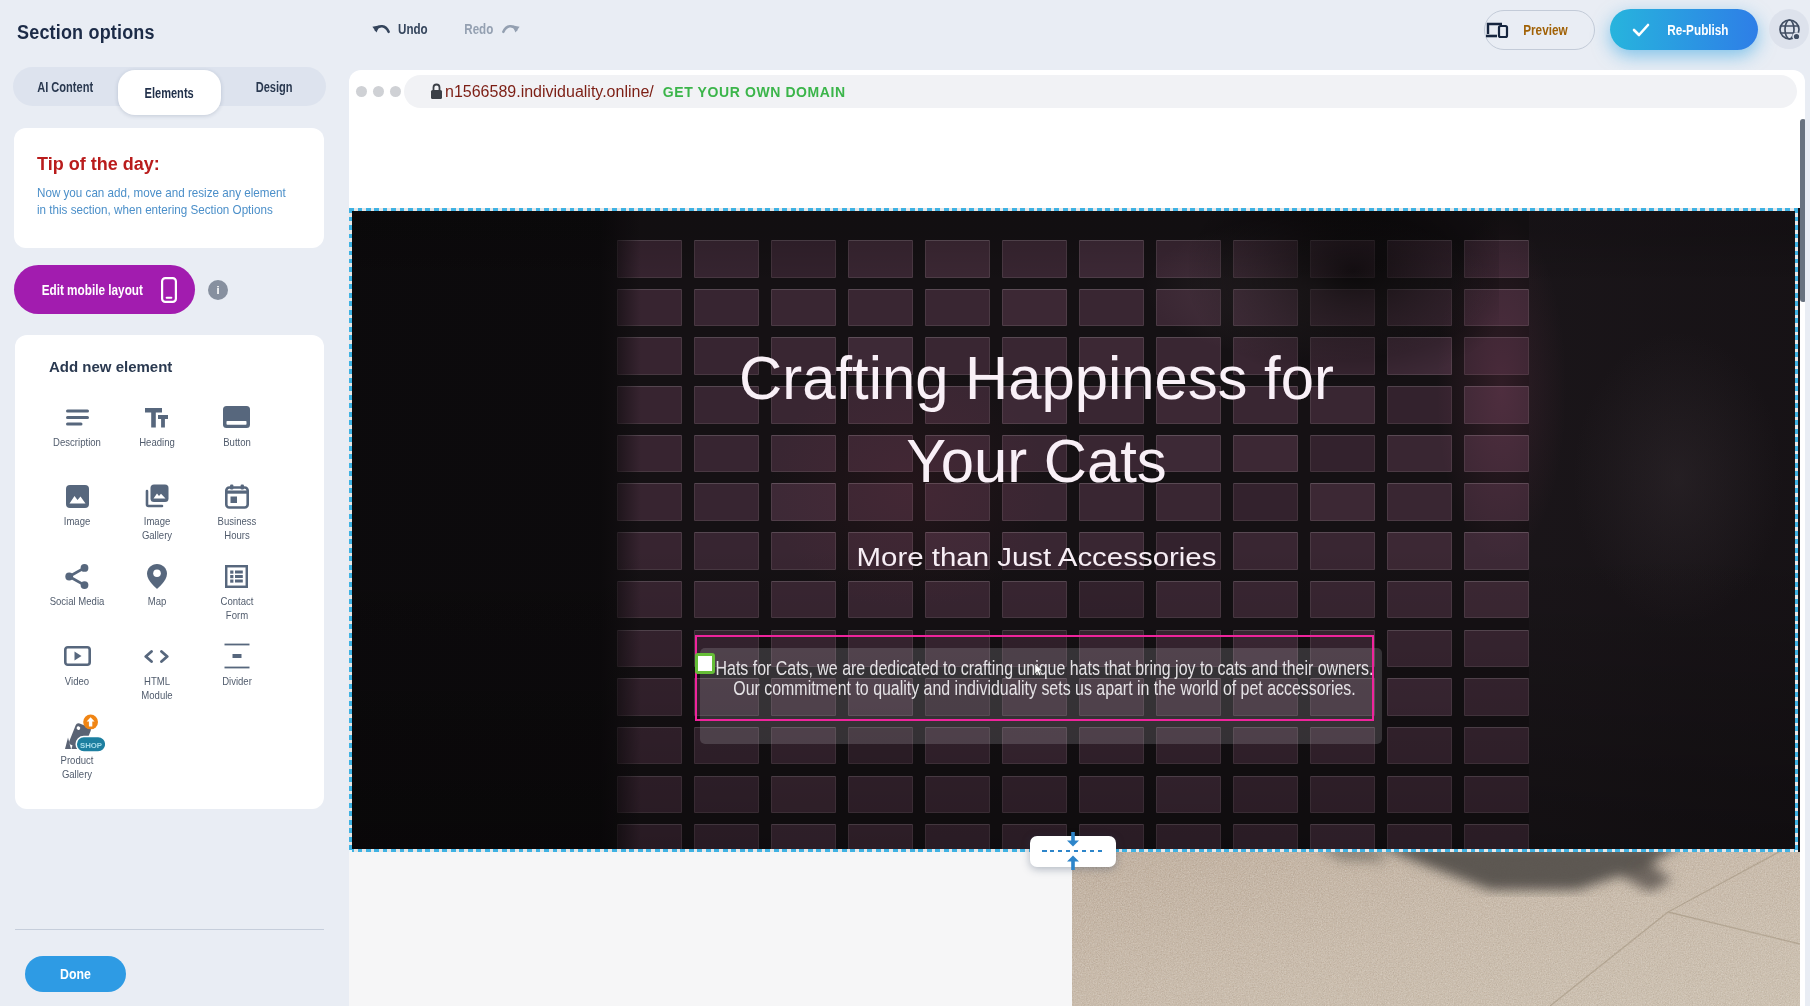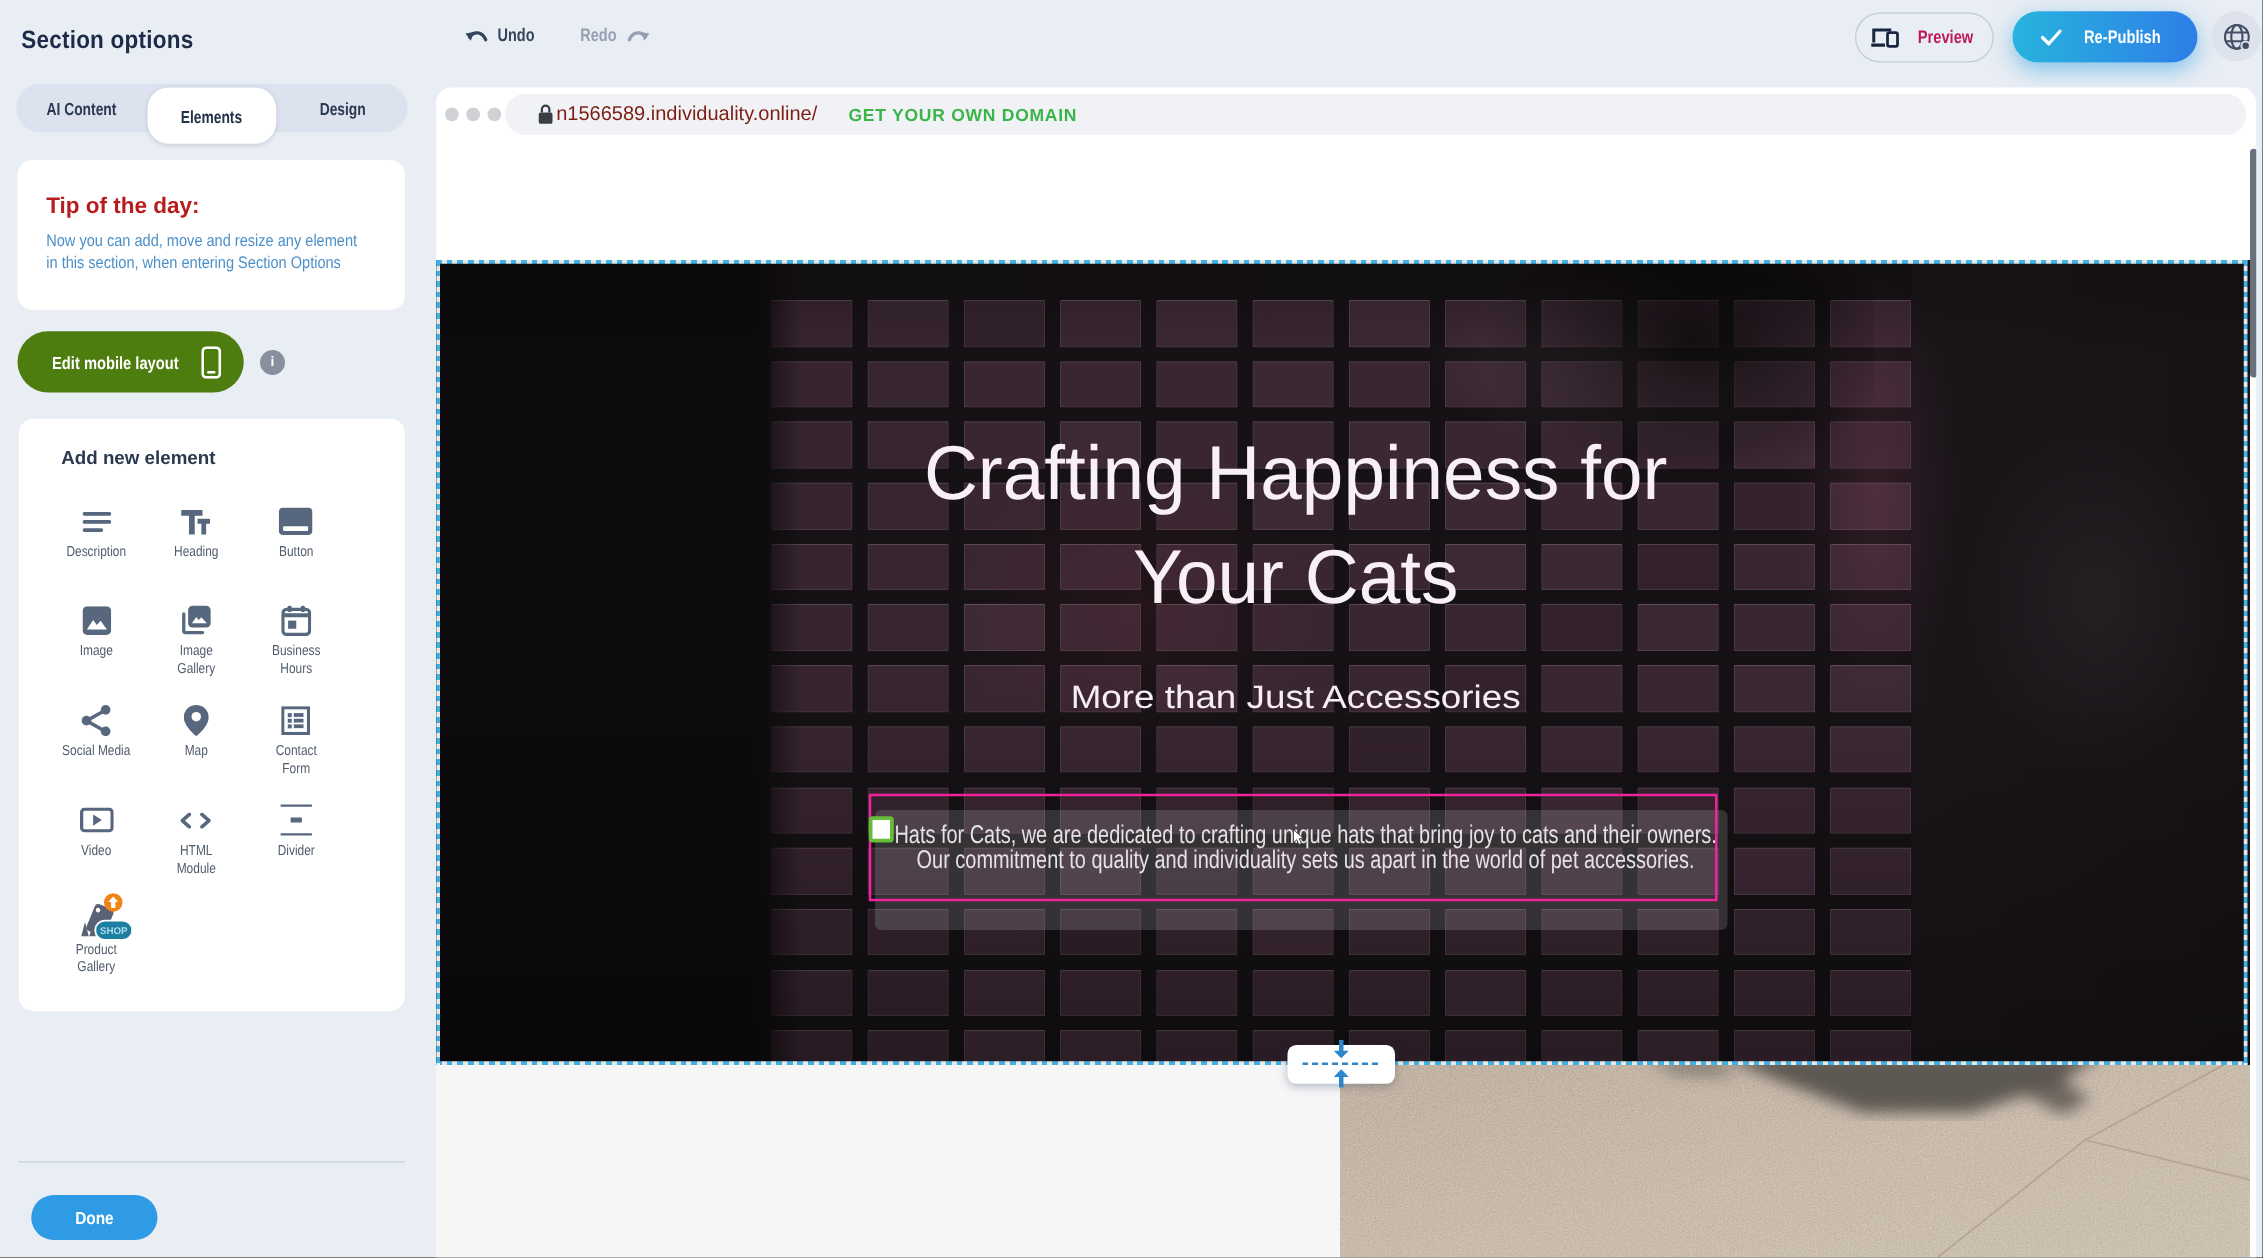--- a/index.html
+++ b/index.html
@@ -7,33 +7,33 @@
 body { background:#e9edf4; font-family:"Liberation Sans", sans-serif; position:relative; }
 .abs { position:absolute; }
 
 
 #title { left:17px; top:21px; font-size:20px; font-weight:bold; color:#1c2b47; letter-spacing:0.2px; transform:scaleX(0.9); transform-origin:left top; }
 #undo span{display:inline-block;transform:scaleX(0.8);transform-origin:left center;}
 #redo span{display:inline-block;transform:scaleX(0.8);transform-origin:right center;}
 #previewBtn span,#republishBtn span{display:inline-block;transform:scaleX(0.81);}
 #undo { left:372px; top:21px; display:flex; align-items:center; gap:7px; color:#35455c; font-weight:bold; font-size:14.5px; }
 #redo { left:457px; top:21px; display:flex; align-items:center; gap:8px; color:#94a0b1; font-weight:bold; font-size:14.5px; }
-#previewBtn { left:1484px; top:10px; width:111px; height:40px; border:1.4px solid #c3cbd8; border-radius:20px; display:flex; align-items:center; justify-content:center; gap:8px; color:#be185d; font-weight:bold; font-size:14.5px; }
+#previewBtn { left:1484px; top:10px; width:111px; height:40px; border:1.4px solid #c3cbd8; border-radius:20px; display:flex; align-items:center; gap:8px; color:#a16207; font-weight:bold; font-size:14.5px; }
 #republishBtn { left:1610px; top:9px; width:148px; height:41px; border-radius:21px; background:linear-gradient(90deg,#27b4dd,#2e7ee7); box-shadow:0 6px 18px rgba(41,160,225,0.55); display:flex; align-items:center; justify-content:center; gap:10px; color:#fff; font-weight:bold; font-size:14.5px; }
 #globe { left:1769px; top:9px; width:40px; height:40px; border-radius:50%; background:#dde2ec; display:flex; align-items:center; justify-content:center; }
 
 
 #tabs { left:13px; top:67px; width:313px; height:39px; background:#dde3ee; border-radius:20px; display:flex; align-items:center; }
 #tabs .tab { flex:1; text-align:center; font-size:14px; font-weight:bold; color:#2a3950; transform:scaleX(0.79); }
 #tabs .sel { position:absolute; left:105px; top:3px; width:103px; height:45px; background:#fff; border-radius:17px; box-shadow:0 1px 4px rgba(30,50,90,0.18); display:flex; align-items:center; justify-content:center; font-size:14px; font-weight:bold; color:#22314b; }
 #tabs .sel span{display:inline-block;transform:scaleX(0.79);}
 #tipCard { left:14px; top:128px; width:310px; height:120px; background:#fff; border-radius:12px; }
 #tipTitle { left:37px; top:154px; font-size:18px; font-weight:bold; color:#b91c1c; }
 #tipBody { left:37px; top:184px; width:300px; font-size:13.4px; line-height:17.2px; color:#4b8fc9; transform:scaleX(0.87); transform-origin:left top; white-space:nowrap; }
-#editMobile { left:14px; top:265px; width:181px; height:49px; background:#4d7c0f; border-radius:25px; display:flex; align-items:center; justify-content:center; gap:9px; color:#fff; font-weight:bold; font-size:14px; }
+#editMobile { left:14px; top:265px; width:181px; height:49px; background:#a21caf; border-radius:25px; display:flex; align-items:center; justify-content:center; gap:9px; color:#fff; font-weight:bold; font-size:14px; }
 #editMobile span{display:inline-block;transform:scaleX(0.84);}
 #infoI { left:208px; top:280px; width:20px; height:20px; border-radius:50%; background:#87909f; color:#fff; font-size:11px; font-weight:bold; display:flex; align-items:center; justify-content:center; }
 #addPanel { left:15px; top:335px; width:309px; height:474px; background:#fff; border-radius:12px; }
 #addTitle { left:49px; top:358px; font-size:15px; font-weight:bold; color:#2a3950; }
 .cell { position:absolute; width:80px; text-align:center; }
 .cell .ic { height:26px; display:flex; align-items:center; justify-content:center; }
 .cell .lb { margin-top:6px; font-size:11.5px; line-height:13.5px; color:#515c6d; transform:scaleX(0.83); }
 #sep { left:15px; top:929px; width:309px; height:1px; background:#c6cedb; }
 #doneBtn { left:25px; top:956px; width:101px; height:36px; background:#2e9be4; border-radius:18px; display:flex; align-items:center; justify-content:center; color:#fff; font-weight:bold; font-size:14px; }
 #doneBtn span{display:inline-block;transform:scaleX(0.88);}
@@ -304,21 +304,21 @@
 <div class="abs" id="canvas">
   <div class="dot" style="left:7px"></div>
     <div class="dot" style="left:24px"></div>
     <div class="dot" style="left:41px"></div>
   <div id="urlfield">
     <svg style="margin-left:26px" width="13" height="17" viewBox="0 0 13 17">
         <rect x="1" y="7" width="11" height="9" rx="1.5" fill="#3a3f46"></rect>
         <path d="M3.5 7 V4.5 a3 3 0 0 1 6 0 V7" fill="none" stroke="#3a3f46" stroke-width="1.8"></path>
       </svg>
     <span id="urltext" style="margin-left:2px">n1566589.individuality.online/</span>
-    <span id="getdomain" style="margin-left:25px">GET YOUR OWN DOMAIN</span>
+    <span id="getdomain" style="margin-left:9px">GET YOUR OWN DOMAIN</span>
   </div>
   <div id="hero">
     <div id="grid">
         <i></i>
         <i></i>
         <i></i>
         <i></i>
         <i></i>
         <i></i>
         <i></i>

